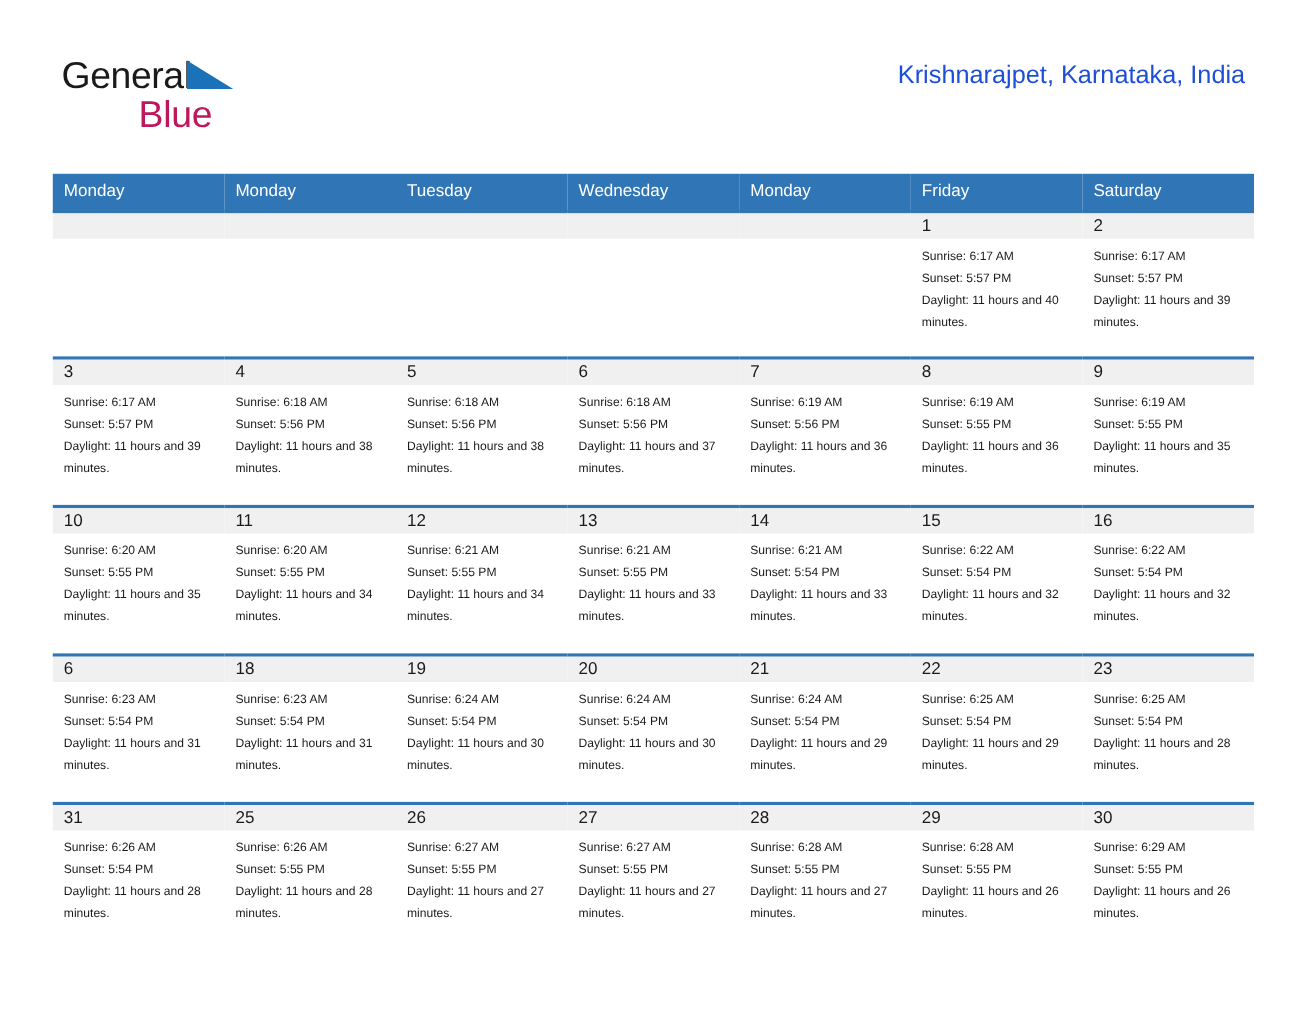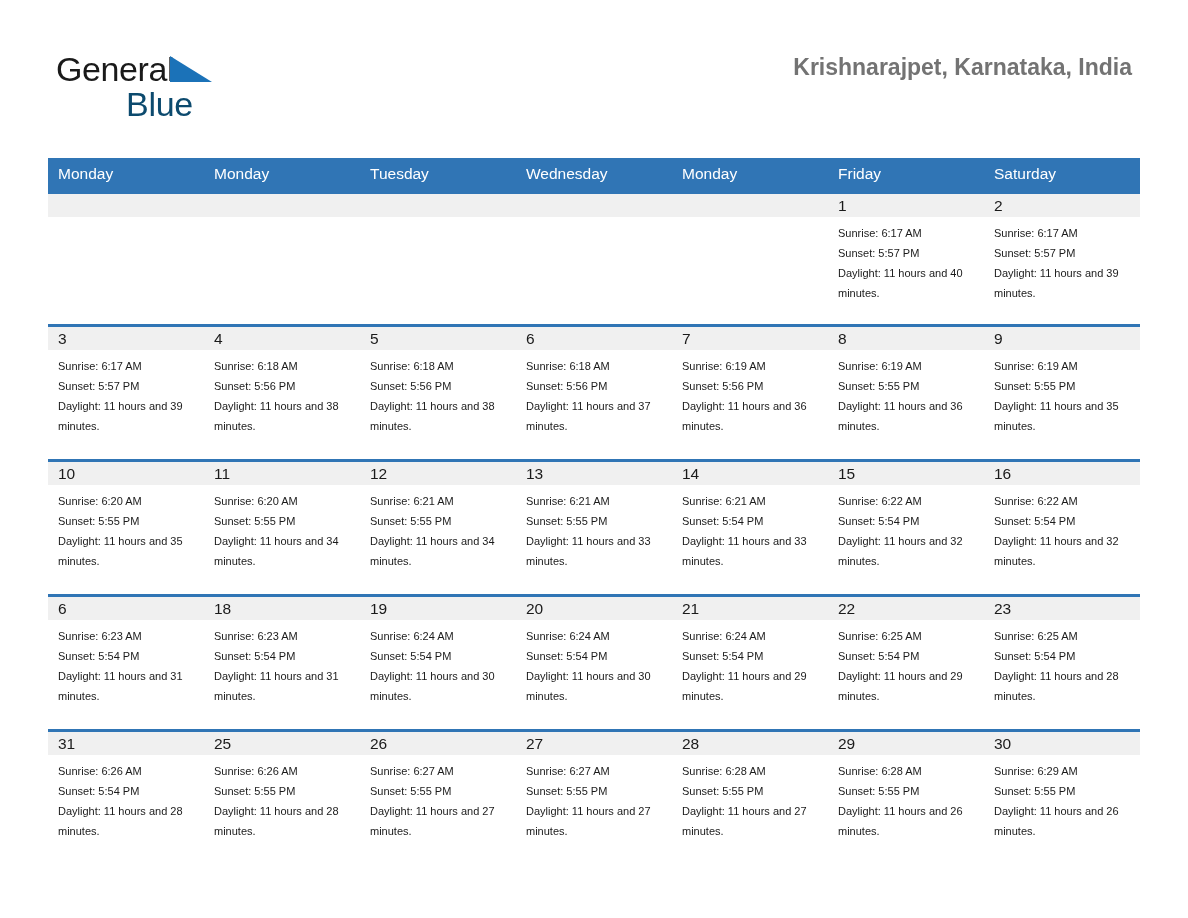--- a/index.html
+++ b/index.html
@@ -59,42 +59,42 @@
     border-top: 26px solid transparent;
   }
   .logo-line2 {
     height: 36px;
     line-height: 36px;
     padding-left: 70px;
     margin-top: -2px;
   }
   .logo-blue {
     font-size: 34px;
-    color: #0c4a6e;
+    color: #be185d;
     letter-spacing: -0.3px;
   }
 
   .title-block {
     position: absolute;
     right: 56px;
     top: 42px;
     text-align: right;
   }
   .month-title {
     font-size: 41px;
     color: #111111;
     font-weight: normal;
     letter-spacing: -0.2px;
     line-height: 50px;
     white-space: nowrap;
   }
   .location {
     font-size: 23px;
-    color: #737373;
-    font-weight: bold;
+    color: #1d4ed8;
+    font-weight: normal;
     line-height: 30px;
     margin-top: 10px;
     white-space: nowrap;
   }
 
   
   .calendar {
     position: absolute;
     left: 48px;
     top: 158px;

